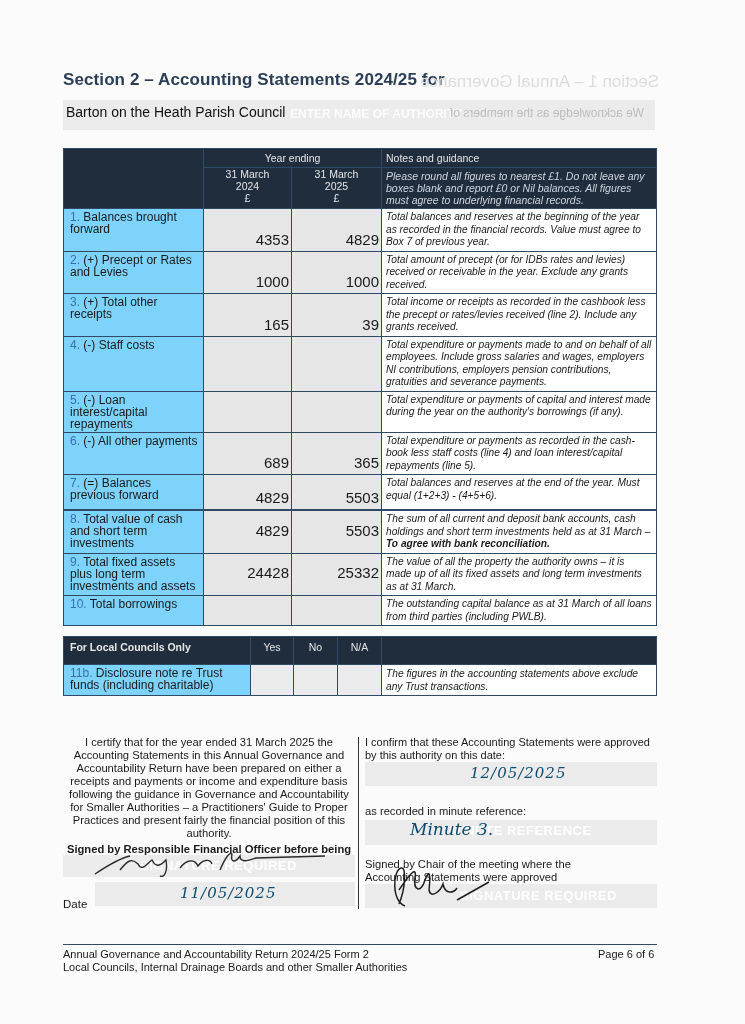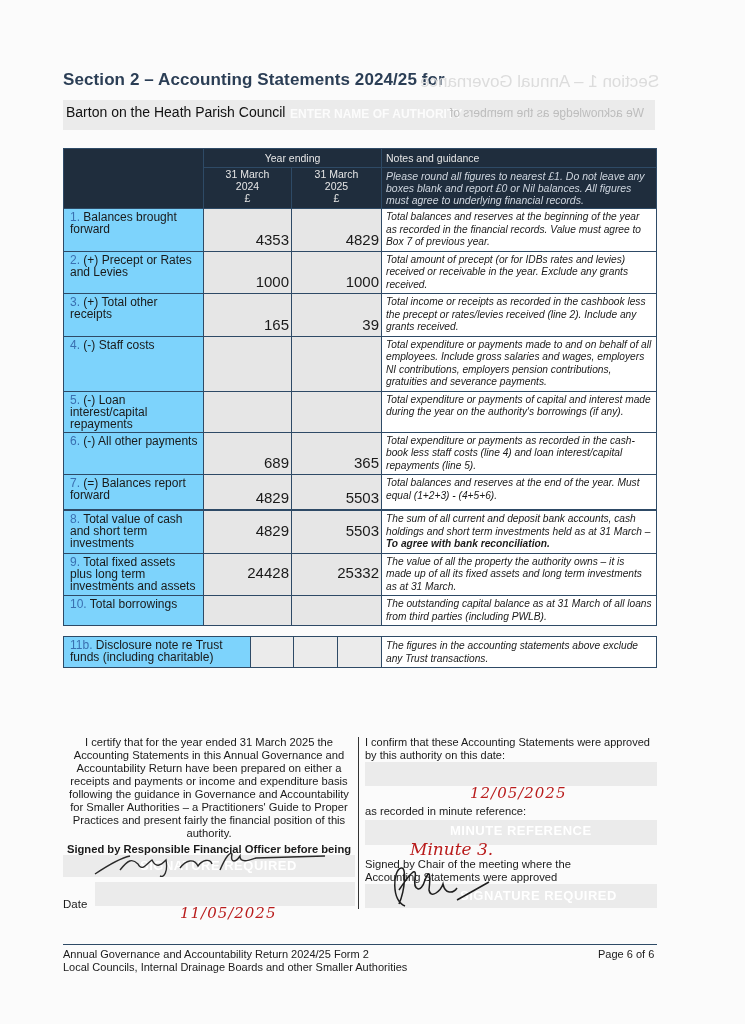--- a/index.html
+++ b/index.html
@@ -22,21 +22,21 @@
   .note { font-size:10.2px; font-style:italic; padding:2px 4px; line-height:12.5px; background:#fff; }
   .note b { font-style:italic; }
   .hdr-small { font-size:10.5px; text-align:center; line-height:12px; }
   .hdr-note { font-size:10.5px; font-style:italic; line-height:12px; padding:2px 4px; color:#cfd6df;}
 
   .cert { left:63px; top:736px; width:292px; font-size:11.2px; line-height:13px;text-align:center; }
   .cert-bold { font-weight:bold; }
   .vdivider { left:358px; top:737px; width:1px; height:172px; background:#333; }
   .confirm { left:365px; top:736px; width:292px; font-size:11px; line-height:13px; }
   .graybox { background:#ebebeb; }
-  .hand { font-family:"DejaVu Serif", serif; font-style:italic; color:#b91c1c;margin-top:20px; }
+  .hand { font-family:"DejaVu Serif", serif; font-style:italic; color:#0c4a6e; }
   .footer-line { left:63px; top:944px; width:594px; height:1px; background:#2e4a66; }
   .footer { left:63px; top:948px; font-size:11px; line-height:12.5px; }
   .pageno { left:598px; top:948px; font-size:11px; }
   .sig-ghost { color:#ffffff; font-weight:bold; font-size:13px; letter-spacing:0.5px; }
 </style>
 </head>
 <body>
 
 <div class="abs title">Section 2 – Accounting Statements 2024/25 for</div>
 <div class="abs ghost-title">Section 1 – Annual Governance</div>
@@ -103,21 +103,21 @@
     <td class="valcell"></td>
     <td class="note">Total expenditure or payments of capital and interest made during the year on the authority's borrowings (if any).</td>
   </tr>
   <tr style="height:40px;">
     <td class="rowlabel"><span class="num-blue">6.</span> <span> (-) All other payments</span></td>
     <td class="valcell">689</td>
     <td class="valcell">365</td>
     <td class="note">Total expenditure or payments as recorded in the cash-book less staff costs (line 4) and loan interest/capital repayments (line 5).</td>
   </tr>
   <tr style="height:35px;">
-    <td class="rowlabel"><span class="num-blue">7.</span> <span>(=) Balances report forward</span></td>
+    <td class="rowlabel"><span class="num-blue">7.</span> <span>(=) Balances previous forward</span></td>
     <td class="valcell">4829</td>
     <td class="valcell">5503</td>
     <td class="note">Total balances and reserves at the end of the year. Must equal (1+2+3) - (4+5+6).</td>
   </tr>
 </tbody>
   </table>
 
 <table style="left:63px; top:510px; width:593px;">
   <colgroup>
     <col style="width:140px">
@@ -149,20 +149,27 @@
 
 <table style="left:63px; top:636px; width:593px;">
   <colgroup>
     <col style="width:187px">
       <col style="width:43px">
       <col style="width:44px">
       <col style="width:44px">
       <col style="width:275px">
   </colgroup>
   <tbody>
+      <tr style="height:28px;">
+    <th class="dark" style="text-align:left; font-size:10.5px; font-weight:bold; padding:4px 6px; vertical-align:top;">For Local Councils Only</th>
+    <th class="dark hdr-small" style="padding-top:4px;">Yes</th>
+    <th class="dark hdr-small" style="padding-top:4px;">No</th>
+    <th class="dark hdr-small" style="padding-top:4px;">N/A</th>
+    <th class="dark"></th>
+  </tr>
   <tr style="height:28px;">
     <td class="rowlabel"><span class="num-blue">11b.</span> <span>Disclosure note re Trust funds (including charitable)</span></td>
     <td class="graybox"></td>
     <td class="graybox"></td>
     <td class="graybox"></td>
     <td class="note" style="padding-top:3px;">The figures in the accounting statements above exclude any Trust transactions.</td>
   </tr>
 </tbody>
   </table>
 

